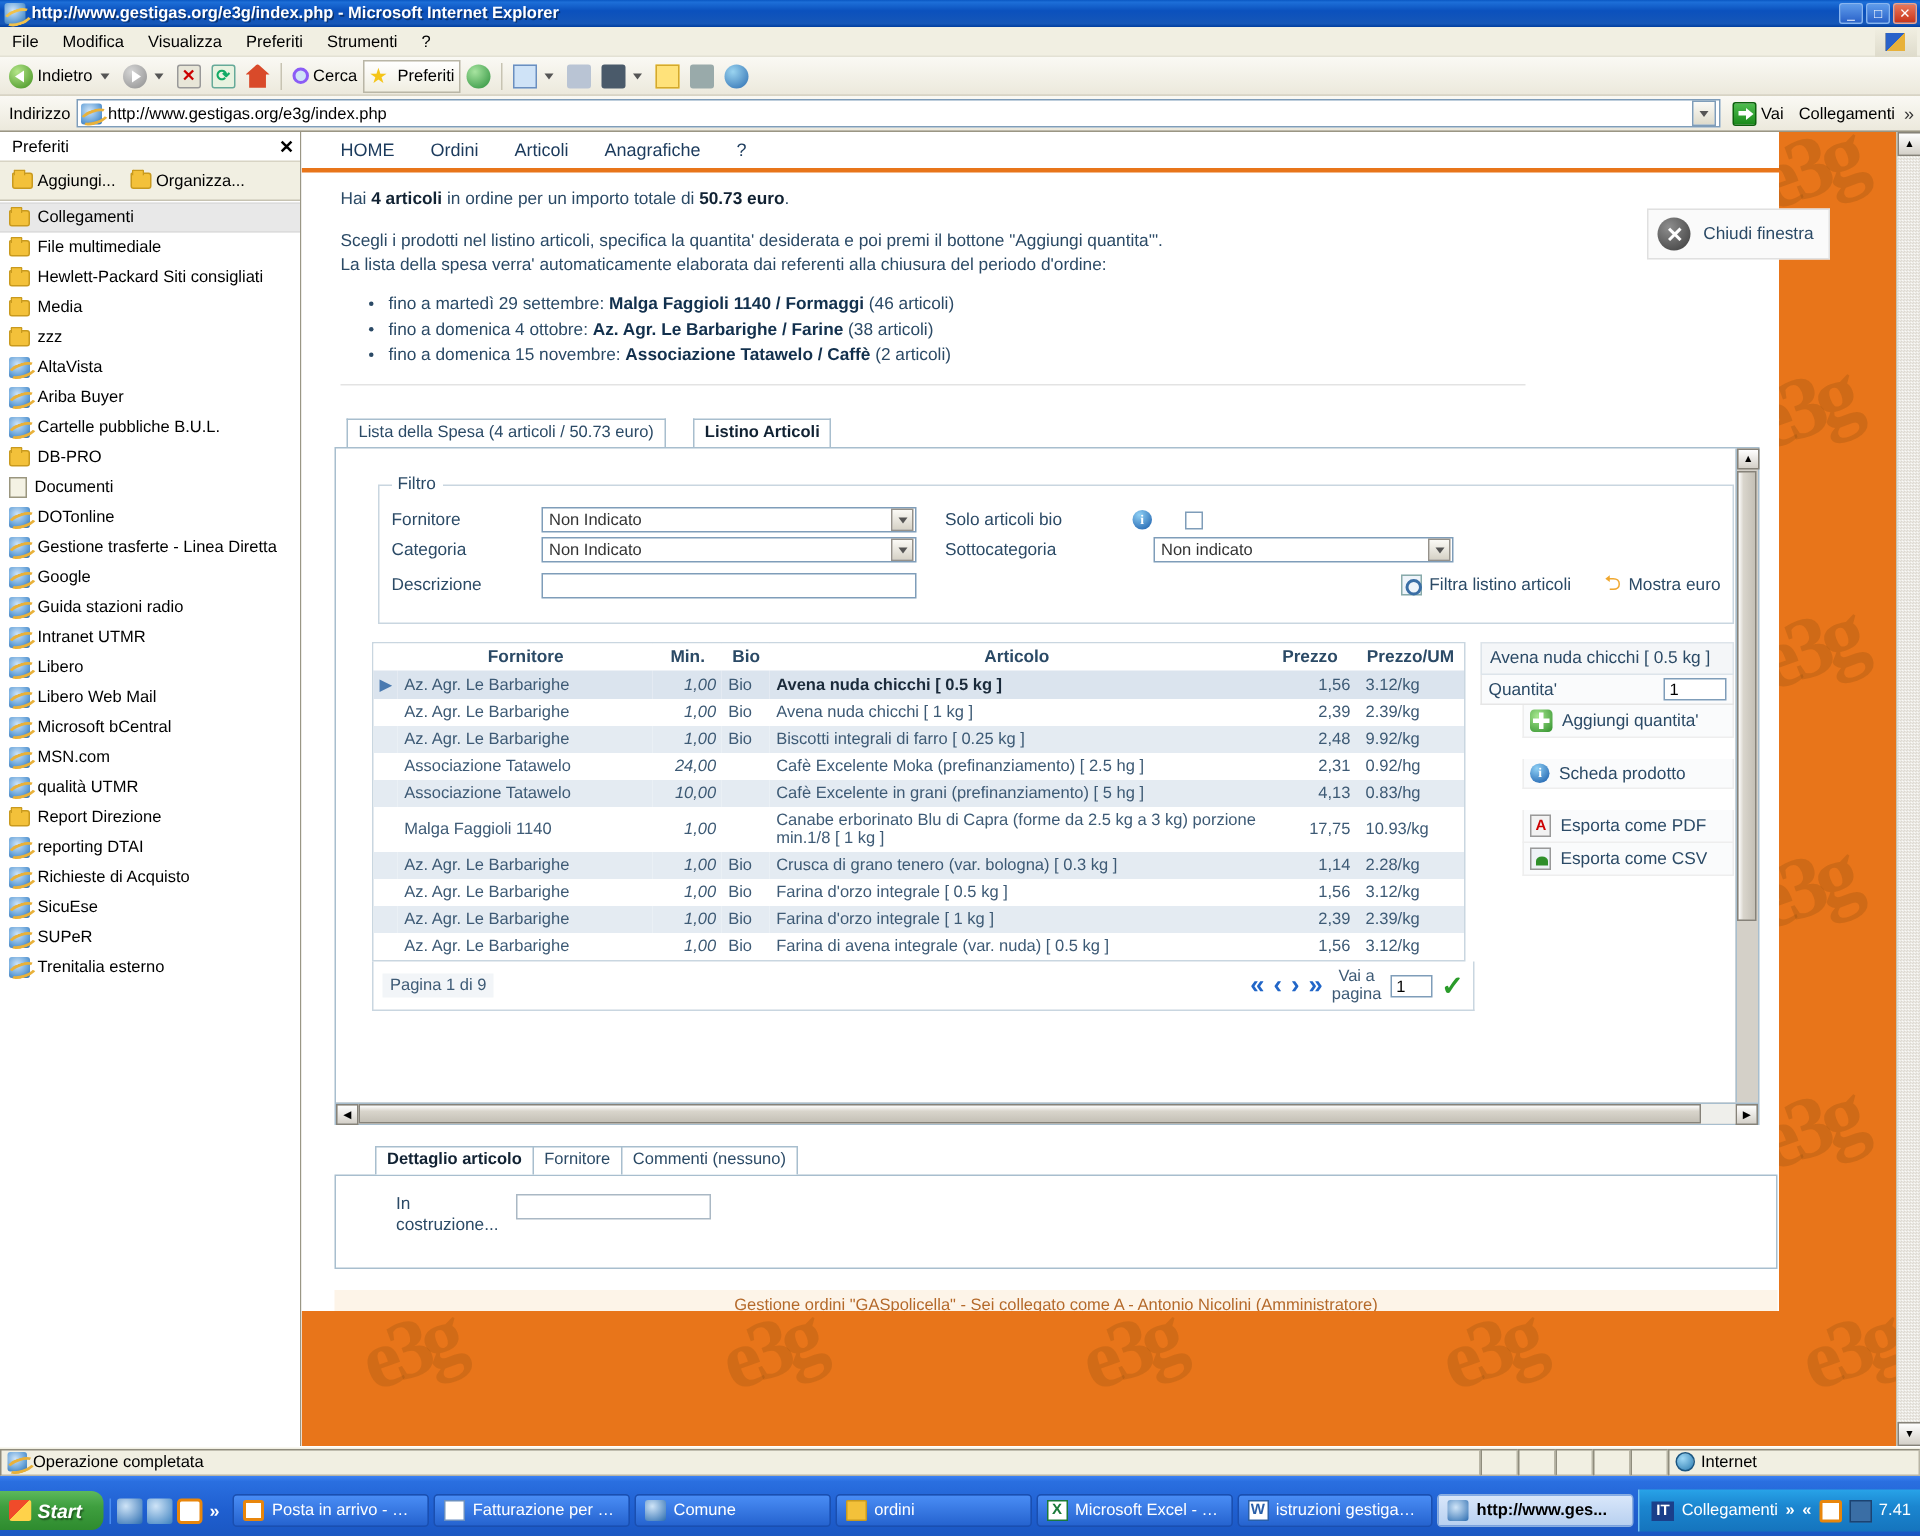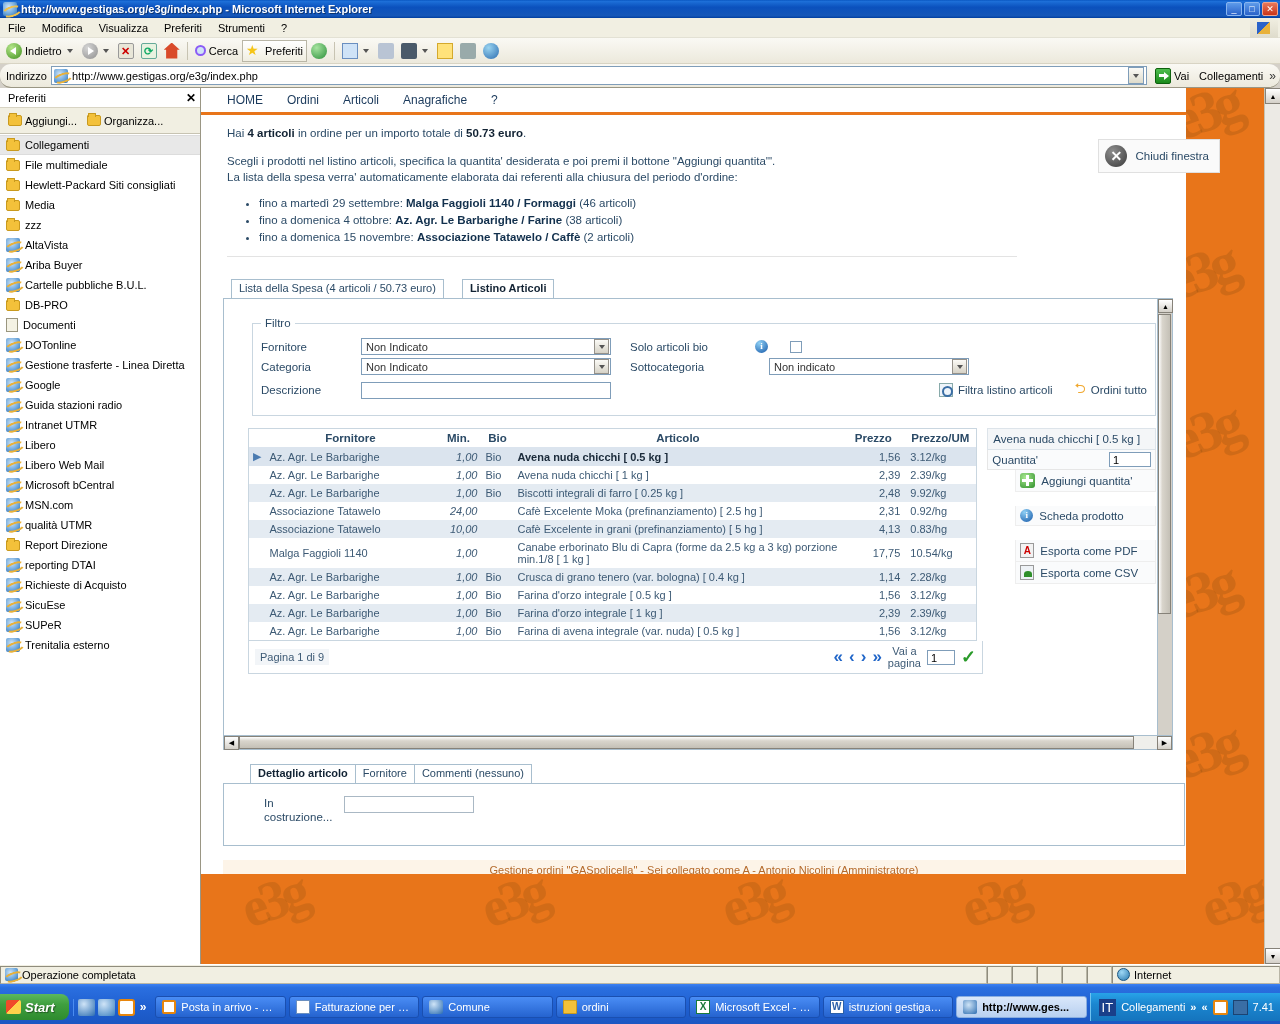--- a/index.html
+++ b/index.html
@@ -96,21 +96,20 @@
   .ic.edit { background:#4a5a6a; border-radius:2px; }
   .ic.note { background:#ffe27a; border:1px solid #d4a92c; }
   .ic.disc { background:#9aa; border-radius:2px; }
   .ic.msn { border-radius:50%; background: radial-gradient(circle at 35% 30%, #9ad4f0, #2b6cb0); }
 
   
   #addrbar {
     height: 24px; background: linear-gradient(to bottom,#faf9f4,#ece9dc);
     display:flex; align-items:center; gap:4px; padding:0 2px 0 6px;
     border-bottom: 1px solid #9a9684;
-    border-radius: 11px;
   }
   #addrbar .lbl { font-size:11px; color:#000; }
   .addr-input {
     flex:1; height:19px; background:#fff; border:1px solid #7f9db9;
     display:flex; align-items:center; gap:4px; padding:0 2px;
   }
   .addr-input .txt { flex:1; font-size:11px; color:#000; white-space:nowrap; overflow:hidden;}
   .addr-drop { width:16px; height:17px; background:linear-gradient(to bottom,#fbfaf6,#dedbcb); border:1px solid #7f9db9; display:flex;align-items:center;justify-content:center;}
   .go-btn { display:flex;align-items:center;gap:3px; padding:1px 4px; font-size:11px;}
   .go-sq { width:16px;height:16px;background:linear-gradient(to bottom,#4fbd4f,#1a8a1a);border:1px solid #0d610d;border-radius:2px;position:relative;}
@@ -338,21 +337,21 @@
   .tic.outlook{background:#fff;border:2px solid #e8860c;border-radius:2px;}
   .tic.mailenv{background:#fff;border:1px solid #6a8fc0;}
   .tic.win{background:radial-gradient(circle at 35% 30%,#cfe4f7,#2b6cb0);border-radius:2px;}
   .tic.folder{background:#f3c13a;border:1px solid #c99a1e;border-radius:1px;}
   .tic.excel{background:#fff;border:1px solid #1a7a3a;color:#1a7a3a;font-size:10px;font-weight:bold;text-align:center;line-height:12px;}
   .tic.word{background:#fff;border:1px solid #2a5fa8;color:#2a5fa8;font-size:10px;font-weight:bold;text-align:center;line-height:12px;}
   .tic.ie{background:radial-gradient(circle at 40% 35%,#cfe4f7,#2b6cb0);border-radius:2px;}
   #tray { display:flex; align-items:center; gap:5px; height:28px; padding:0 6px 0 8px;
     background:linear-gradient(to bottom,#28a3e8 0%,#1b86d0 40%,#1574bd 100%);
     border-left:1px solid #6fc2f0; color:#fff; font-size:11px;}
-  #tray .lang { background:#1a3f8a; color:#fff; font-weight:normal; font-size:13px; padding:1px 3px; }
+  #tray .lang { background:#1a3f8a; color:#fff; font-weight:bold; font-size:10px; padding:1px 3px; }
   #tray .trayc { font-size:11px; }
   .tray-ic { width:15px;height:15px;}
   .tray-ic.clk{border:2px solid #e8860c;background:#fff;border-radius:2px;}
   .tray-ic.blue{background:#3a6ea5;border:1px solid #1b4372;}
   #tray .chevt{font-size:11px;font-weight:bold;}
 </style>
 </head>
 <body>
 
 <div id="titlebar">
@@ -657,21 +656,21 @@
             <div class="frow">
               <span class="flabel" style="width:100px;">Descrizione</span>
               <span class="txt-box" style="width:250px;"></span>
               <span style="flex:1"></span>
               <span class="act">
                 <span class="mag"></span>
                 <span>Filtra listino articoli</span>
               </span>
               <span class="act" style="margin-left:22px;">
                 <span class="bolt">⮌</span>
-                <span>Ordini tutto</span>
+                <span>Mostra euro</span>
               </span>
             </div>
           </fieldset>
 
           <div id="results">
             <div id="tblwrap">
               <table>
                 <thead>
                   <tr>
                     <th style="width:16px"></th>
@@ -729,28 +728,28 @@
                       <td class="prezzo">4,13</td>
                       <td class="pum">0.83/hg</td>
                     </tr>
                     <tr>
                       <td class="arrowc"></td>
                       <td class="forn">Malga Faggioli 1140</td>
                       <td class="min">1,00</td>
                       <td class="bio"></td>
                       <td class="art">Canabe erborinato Blu di Capra (forme da 2.5 kg a 3 kg) porzione min.1/8 [ 1 kg ]</td>
                       <td class="prezzo">17,75</td>
-                      <td class="pum">10.54/kg</td>
+                      <td class="pum">10.93/kg</td>
                     </tr>
                     <tr class="alt">
                       <td class="arrowc"></td>
                       <td class="forn">Az. Agr. Le Barbarighe</td>
                       <td class="min">1,00</td>
                       <td class="bio">Bio</td>
-                      <td class="art">Crusca di grano tenero (var. bologna) [ 0.4 kg ]</td>
+                      <td class="art">Crusca di grano tenero (var. bologna) [ 0.3 kg ]</td>
                       <td class="prezzo">1,14</td>
                       <td class="pum">2.28/kg</td>
                     </tr>
                     <tr>
                       <td class="arrowc"></td>
                       <td class="forn">Az. Agr. Le Barbarighe</td>
                       <td class="min">1,00</td>
                       <td class="bio">Bio</td>
                       <td class="art">Farina d'orzo integrale [ 0.5 kg ]</td>
                       <td class="prezzo">1,56</td>

